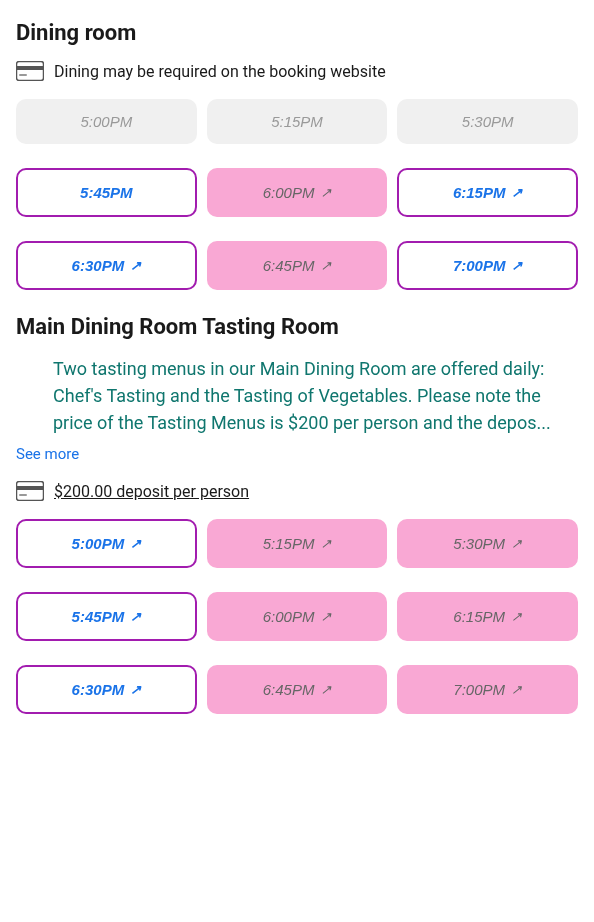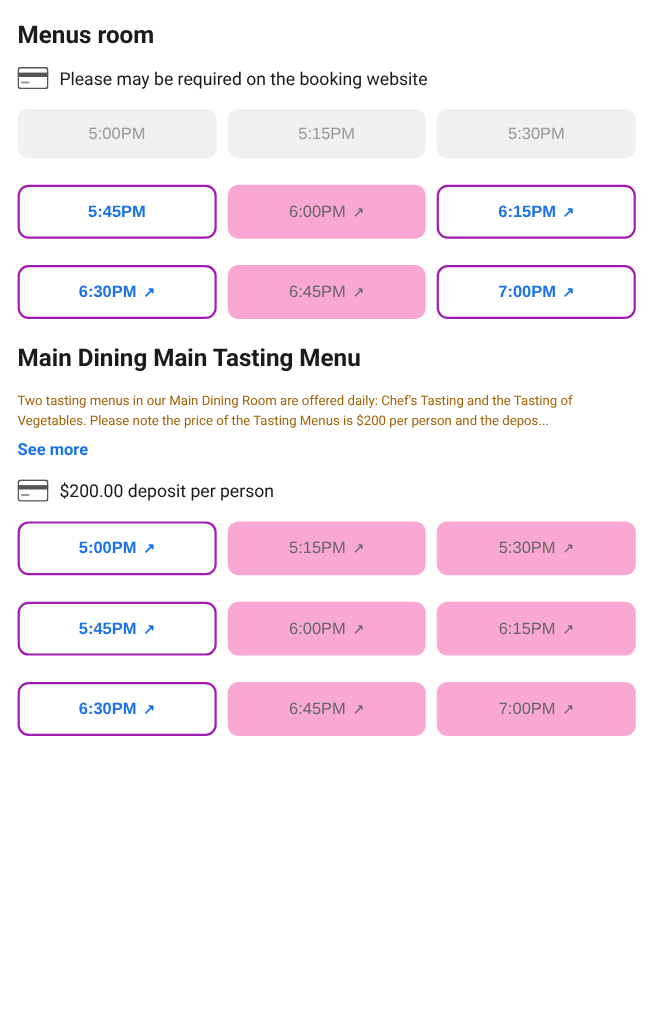--- a/index.html
+++ b/index.html
@@ -50,20 +50,21 @@
       font-size: 15px;
       font-weight: 500;
       text-align: center;
       cursor: pointer;
       display: flex;
       align-items: center;
       justify-content: center;
       gap: 6px;
       border: none;
       outline: none;
+      font-style: italic;
     }
 
     .time-btn.unavailable {
       background: #f0f0f0;
       color: #999999;
       cursor: default;
     }
 
     .time-btn.available-blue {
       background: #ffffff;
@@ -80,55 +81,57 @@
     .external-icon {
       font-size: 13px;
       color: inherit;
     }
 
     .tasting-section {
       margin-bottom: 16px;
     }
 
     .tasting-description {
-      font-size: 12px;
-      color: #a16207;
+      font-size: 18px;
+      color: #0f766e;
       line-height: 1.5;
       margin-bottom: 8px;
+      margin-left: 37px;
     }
 
     .see-more {
       font-size: 15px;
       color: #1a73e8;
-      font-weight: 700;
+      font-weight: 400;
       cursor: pointer;
       text-decoration: none;
       display: inline-block;
       margin-bottom: 18px;
     }
 
     .deposit-notice {
       display: flex;
       align-items: center;
       gap: 10px;
       margin-bottom: 18px;
+      text-decoration: underline;
     }
   </style>
 </head>
 <body>
 
-<h1 class="section-title">Menus room</h1>
+<h1 class="section-title">Dining room</h1>
 
 <div class="payment-notice">
   <svg class="card-icon" viewBox="0 0 28 20" fill="none" xmlns="http://www.w3.org/2000/svg">
     <rect x="0.5" y="0.5" width="27" height="19" rx="2.5" stroke="#555" stroke-width="1.5" fill="white"></rect>
     <rect x="0" y="5" width="28" height="4" fill="#555"></rect>
     <rect x="3" y="13" width="8" height="2" rx="1" fill="#999"></rect>
   </svg>
-  <span>Please may be required on the booking website</span>
+  <span>Dining may be required on the booking website</span>
 </div>
 
 <div class="time-grid">
   <button class="time-btn unavailable">5:00PM</button>
   <button class="time-btn unavailable">5:15PM</button>
   <button class="time-btn unavailable">5:30PM</button>
 </div>
 
 <div class="time-grid">
   <button class="time-btn available-blue">
@@ -153,21 +156,21 @@
     <span>6:45PM</span>
     <span class="external-icon">↗</span>
   </button>
   <button class="time-btn available-blue">
     <span>7:00PM</span>
     <span class="external-icon">↗</span>
   </button>
 </div>
 
 <div class="tasting-section">
-  <h2 class="section-title">Main Dining Main Tasting Menu</h2>
+  <h2 class="section-title">Main Dining Room Tasting Room</h2>
 
   <p class="tasting-description">Two tasting menus in our Main Dining Room are offered daily: Chef's Tasting and the Tasting of Vegetables. Please note the price of the Tasting Menus is $200 per person and the depos...</p>
 
   <a class="see-more">See more</a>
 
   <div class="deposit-notice">
     <svg class="card-icon" viewBox="0 0 28 20" fill="none" xmlns="http://www.w3.org/2000/svg">
       <rect x="0.5" y="0.5" width="27" height="19" rx="2.5" stroke="#555" stroke-width="1.5" fill="white"></rect>
       <rect x="0" y="5" width="28" height="4" fill="#555"></rect>
       <rect x="3" y="13" width="8" height="2" rx="1" fill="#999"></rect>

